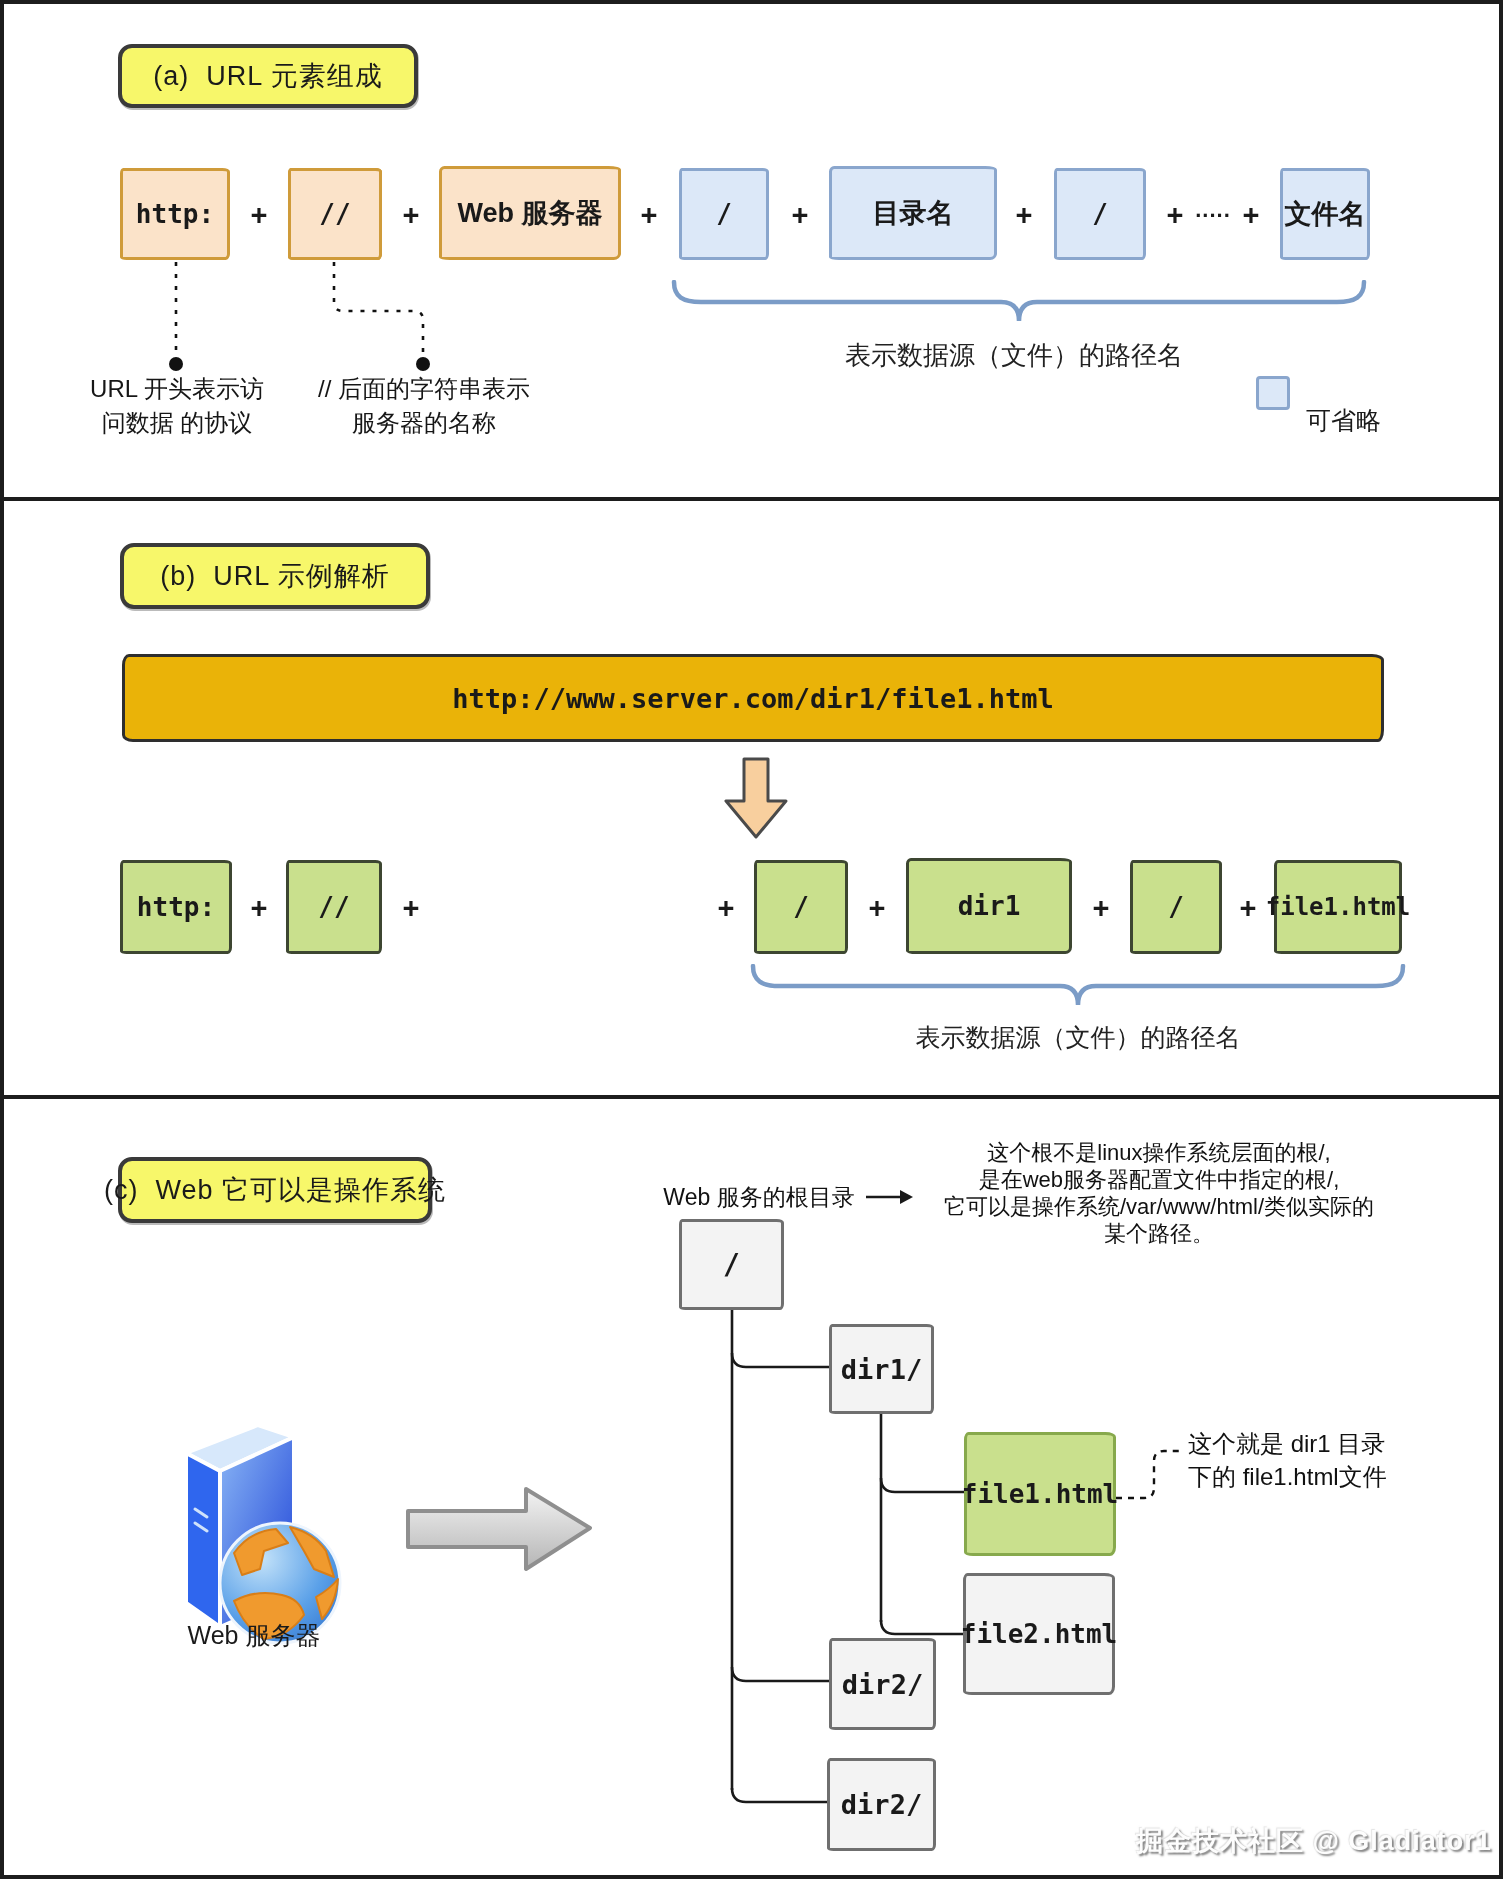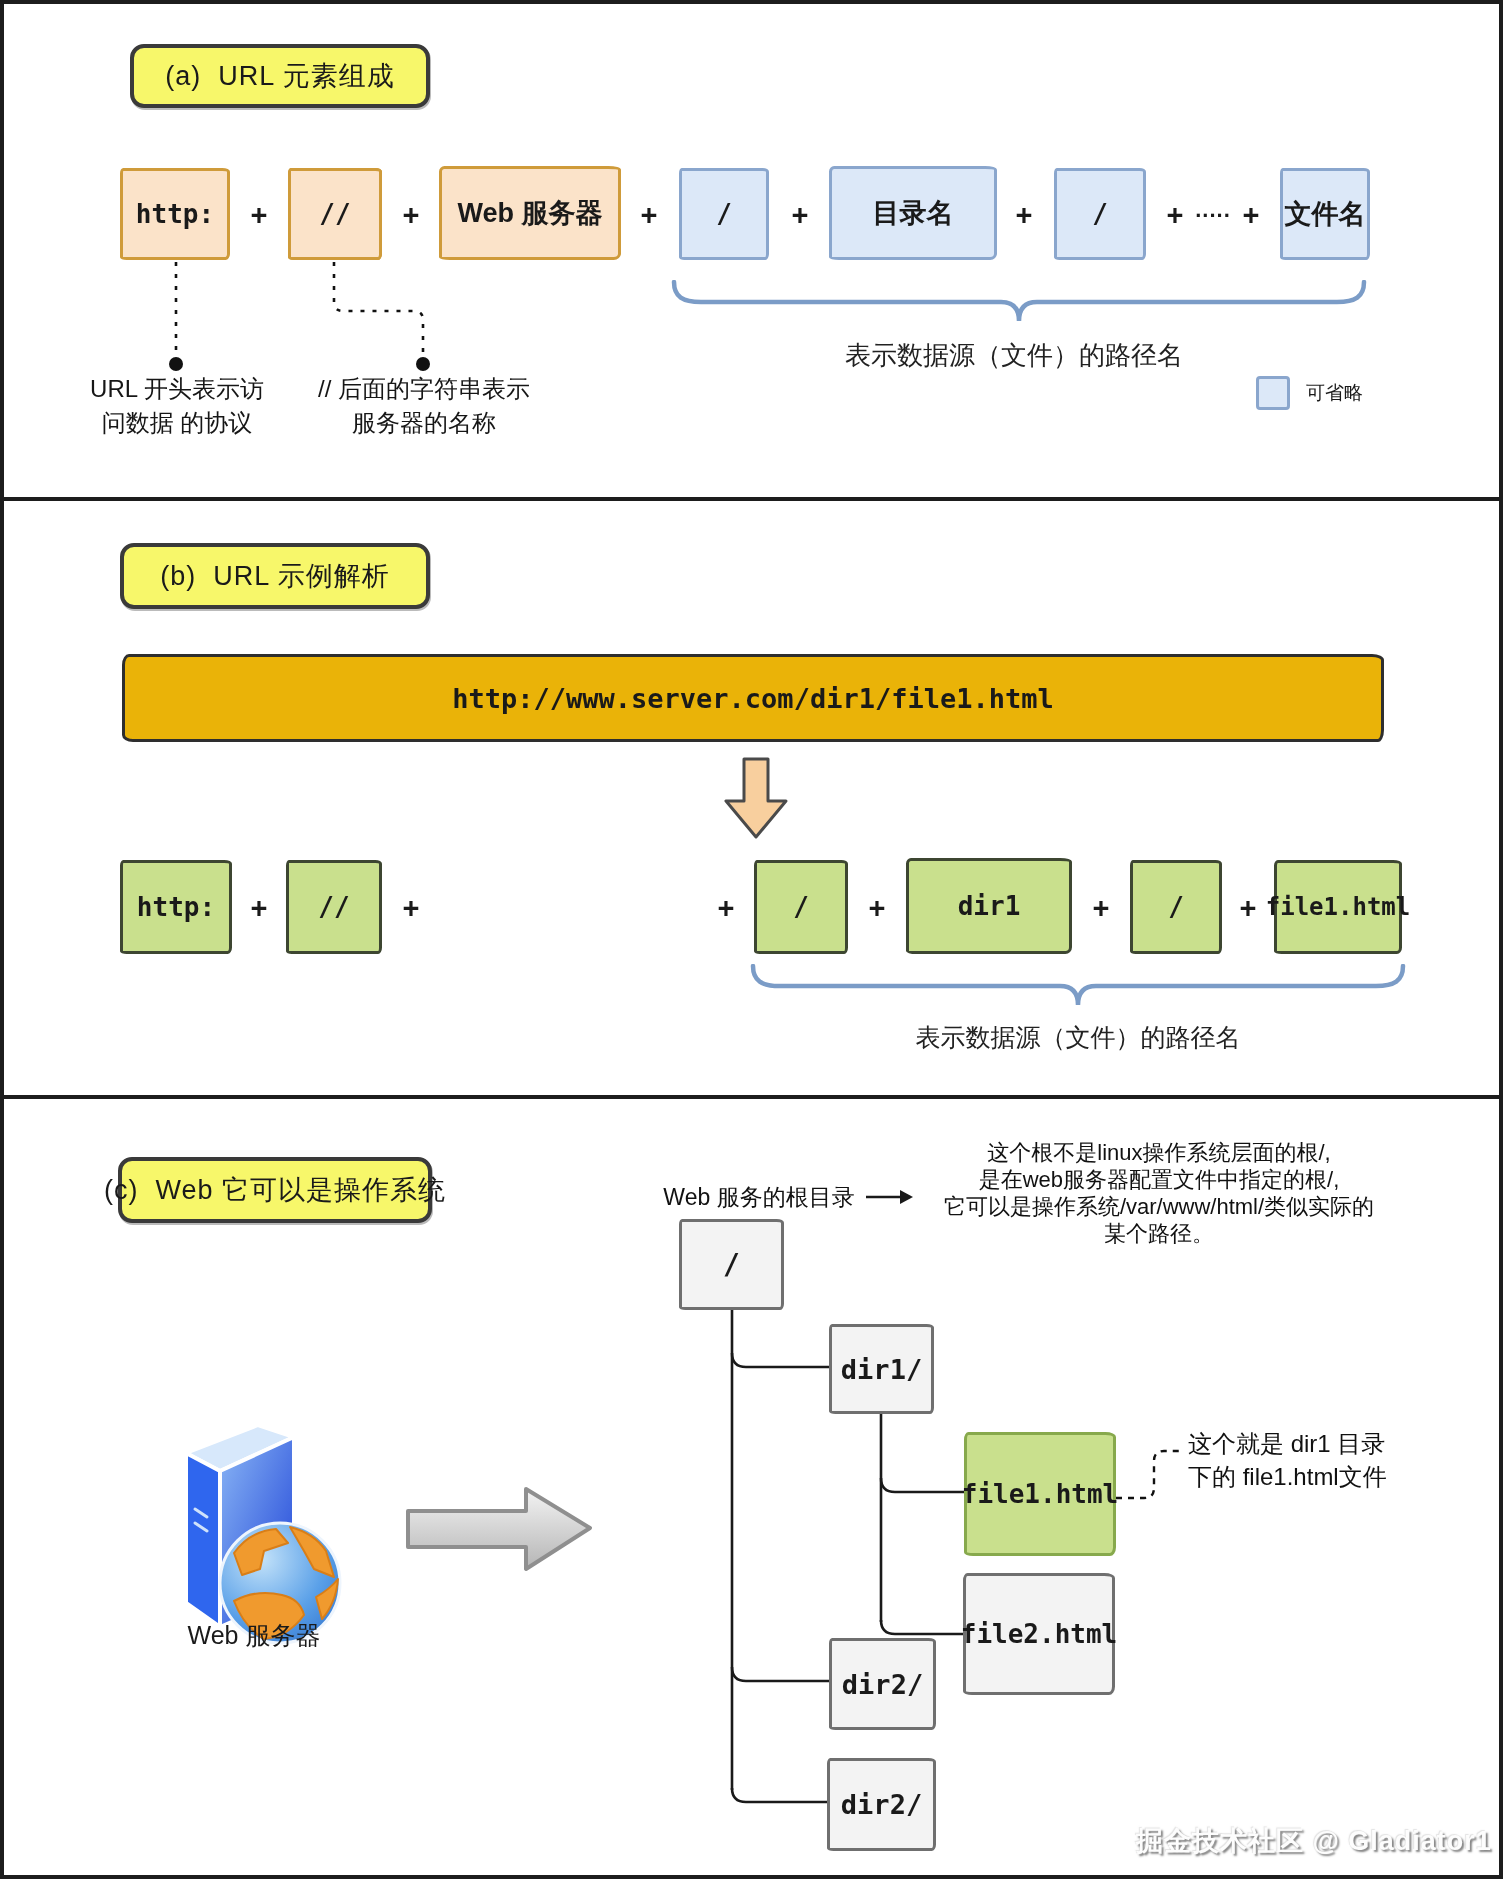--- a/index.html
+++ b/index.html
@@ -64,21 +64,21 @@
     position:absolute;box-sizing:border-box;width:34px;height:34px;
     background:#dce8f8;border:3px solid #8aa6cd;border-radius:4px;
   }
 </style>
 </head>
 <body>
 
 <div class="canvas">
 
   <div class="panel panel-a">
-    <div class="t-box" style="left:114px;top:40px;width:300px;height:64px;margin-left:12px;">(a)  URL 元素组成</div>
+    <div class="t-box" style="left:114px;top:40px;width:300px;height:64px;">(a)  URL 元素组成</div>
 
     <div class="b peach mono" style="left:116px;top:164px;width:110px;height:92px;font-size:26px;">http:</div>
     <span class="plus" style="left:255px;top:211px;">+</span>
     <div class="b peach mono" style="left:284px;top:164px;width:94px;height:92px;font-size:26px;"></div>
     <div class="b peach mono" style="left:284px;top:164px;width:94px;height:92px;font-size:26px;">//</div>
     <span class="plus" style="left:407px;top:211px;">+</span>
     <div class="b peach" style="left:435px;top:162px;width:182px;height:94px;font-size:27px;">Web 服务器</div>
     <span class="plus" style="left:645px;top:211px;">+</span>
     <div class="b blue mono" style="left:675px;top:164px;width:90px;height:92px;font-size:26px;">/</div>
     <span class="plus" style="left:796px;top:211px;">+</span>
@@ -105,21 +105,21 @@
       <div>// 后面的字符串表示</div>
       <div>服务器的名称</div>
     </div>
 
     <svg class="svg-abs" style="left:667px;top:276px;" width="696" height="46">
       <path d="M 3,2 C 3,17 12,22 30,22 L 330,22 C 341,22 348,27 348,41 C 348,27 355,22 366,22 L 666,22 C 684,22 693,17 693,2" fill="none" stroke="#7b9cc7" stroke-width="4.5" stroke-linecap="round"></path>
     </svg>
     <div class="brace-label" style="left:760px;top:334px;width:500px;">表示数据源（文件）的路径名</div>
 
     <div class="legend-sq" style="left:1252px;top:372px;"></div>
-    <div style="position:absolute;left:1302px;top:376px;font-size:19px;">可省略</div>
+    <div style="position:absolute;left:1302px;top:400px;font-size:25px;">可省略</div>
   </div>
 
   <div class="panel panel-b">
     <div class="t-box" style="left:116px;top:42px;width:310px;height:66px;">(b)  URL 示例解析</div>
 
     <div class="banner mono" style="left:118px;top:153px;width:1262px;height:88px;">http://www.server.com/dir1/file1.html</div>
 
     <svg class="svg-abs" style="left:712px;top:256px;" width="80" height="84">
       <polygon points="28,2 52,2 52,44 70,44 40,80 10,44 28,44" fill="#f8cf9e" stroke="#4a4a4a" stroke-width="3" stroke-linejoin="round"></polygon>
     </svg>

